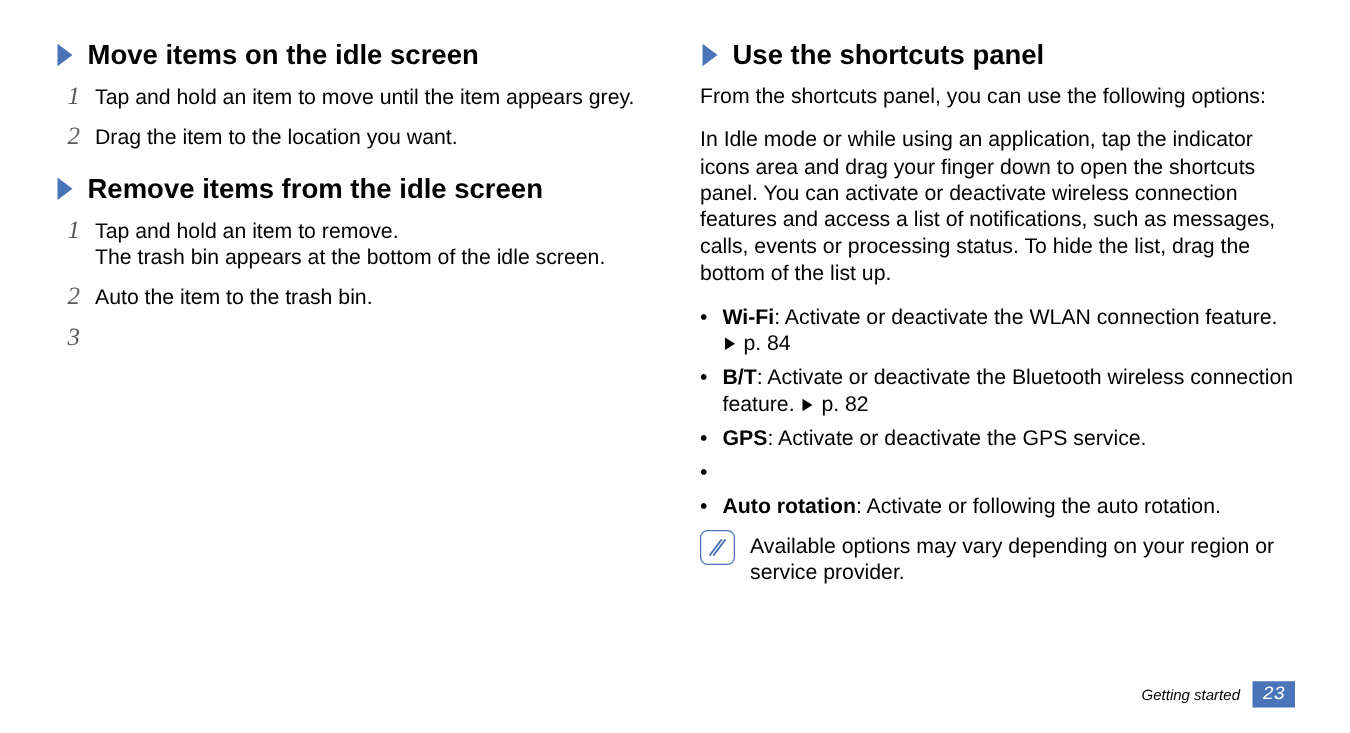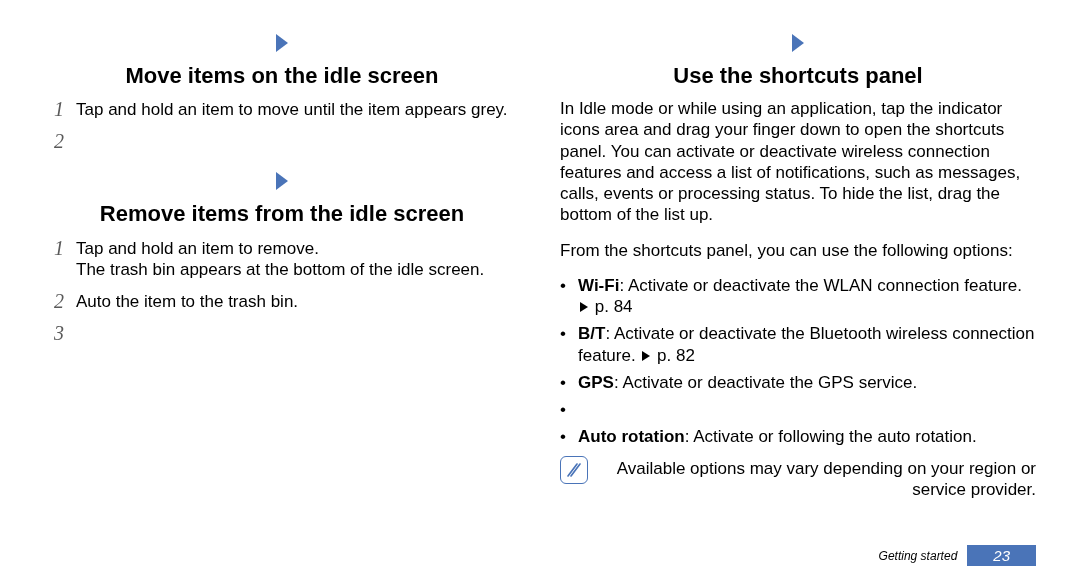--- a/index.html
+++ b/index.html
@@ -23,21 +23,20 @@
     }
     .col {
       flex: 1;
     }
     .section-heading {
       display: flex;
       align-items: center;
       gap: 10px;
       margin-top: 8px;
       margin-bottom: 10px;
-      flex-direction: column;
     }
     .section-heading .chev-icon {
       width: 16px;
       height: 22px;
       flex-shrink: 0;
     }
     .section-heading .chev-icon svg {
       width: 100%;
       height: 100%;
       display: block;
@@ -84,21 +83,20 @@
       line-height: 1.25;
     }
     .bullets li .dot {
       min-width: 10px;
     }
     .note-row {
       display: flex;
       gap: 12px;
       align-items: flex-start;
       margin-top: 8px;
-      text-align: right;
     }
     .note-icon {
       width: 28px;
       height: 28px;
       border: 1.5px solid #4a74b8;
       border-radius: 6px;
       display: flex;
       align-items: center;
       justify-content: center;
       color: #4a74b8;
@@ -120,23 +118,24 @@
       align-items: center;
       gap: 10px;
     }
     .footer .chapter {
       font-style: italic;
       font-size: 12px;
     }
     .footer .pagebox {
       background: #4a74b8;
       color: #fff;
-      padding: 2px 26px;
+      padding: 2px 8px;
       font-size: 15px;
       font-style: italic;
+      font-family: Liberation Mono, monospace;
     }
     .tri {
       display: inline-block;
       width: 0;
       height: 0;
       border-top: 5px solid transparent;
       border-bottom: 5px solid transparent;
       border-left: 8px solid #000;
       margin: 0 2px;
       vertical-align: baseline;
@@ -156,20 +155,21 @@
       </span>
       <span class="title">Move items on the idle screen</span>
     </div>
     <ol class="steps">
       <li>
         <span class="step-num">1</span>
         <span class="step-text">Tap and hold an item to move until the item appears grey.</span>
       </li>
       <li>
         <span class="step-num">2</span>
+        <span class="step-text">Drag the item to the location you want.</span>
       </li>
     </ol>
 
     <div class="section-heading" style="margin-top:18px;">
       <span class="chev-icon">
         <svg viewBox="0 0 16 22">
             <path d="M2 2 L14 11 L2 20 Z" fill="#4a74b8"></path>
           </svg>
       </span>
       <span class="title">Remove items from the idle screen</span>
@@ -194,23 +194,23 @@
 
     <div class="section-heading">
       <span class="chev-icon">
         <svg viewBox="0 0 16 22">
             <path d="M2 2 L14 11 L2 20 Z" fill="#4a74b8"></path>
           </svg>
       </span>
       <span class="title">Use the shortcuts panel</span>
     </div>
 
+    <p class="para">From the shortcuts panel, you can use the following options:</p>
+
     <p class="para">In Idle mode or while using an application, tap the indicator icons area and drag your finger down to open the shortcuts panel. You can activate or deactivate wireless connection features and access a list of notifications, such as messages, calls, events or processing status. To hide the list, drag the bottom of the list up.</p>
-
-    <p class="para">From the shortcuts panel, you can use the following options:</p>
 
     <ul class="bullets">
       <li>
         <span class="dot">•</span>
         <span>
           <b>Wi-Fi</b><span>: Activate or deactivate the WLAN connection feature. </span><span class="tri"></span> <span>p. 84</span>
         </span>
       </li>
       <li>
         <span class="dot">•</span>

